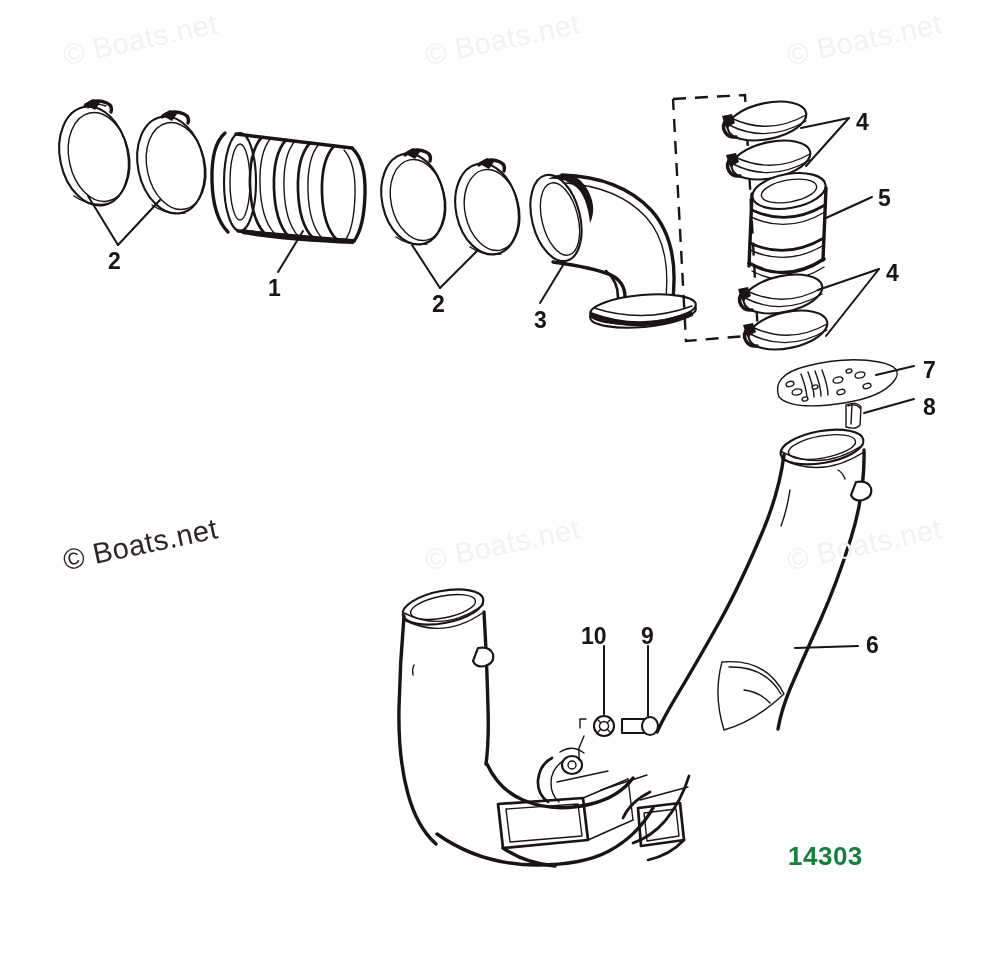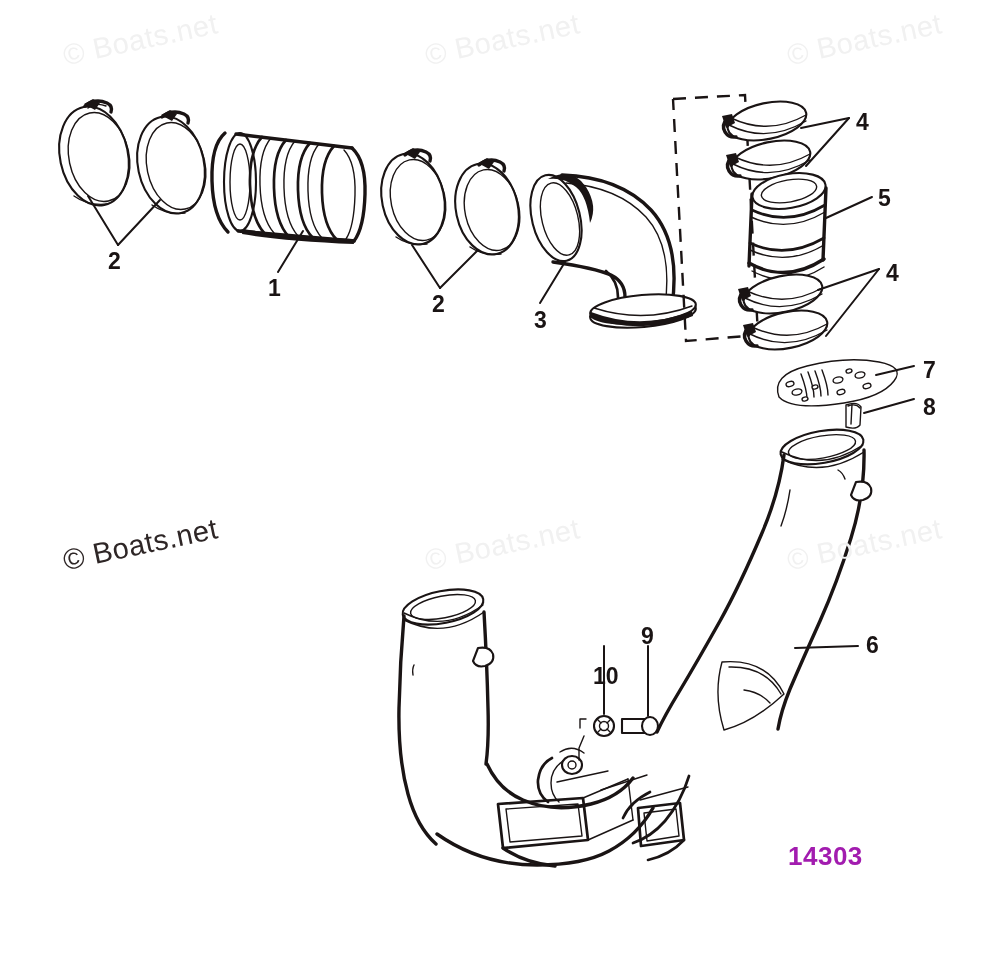--- a/index.html
+++ b/index.html
@@ -52,21 +52,21 @@
     color: #1a1414;
     line-height: 1;
     user-select: none;
   }
   .drawing-code {
     position: absolute;
     font-family: "Liberation Sans", sans-serif;
     font-weight: bold;
     font-size: 26px;
     letter-spacing: 0.5px;
-    color: #a21caf;
+    color: #15803d;
     line-height: 1;
   }
 </style>
 </head>
 <body>
 
 <div id="diagram-root">
 
   <svg id="diagram-svg" viewBox="0 0 1003 971" xmlns="http://www.w3.org/2000/svg">
     <defs>
@@ -327,18 +327,18 @@
   <div class="callout-num" style="left:108px; top:250px;">2</div>
   <div class="callout-num" style="left:268px; top:277px;">1</div>
   <div class="callout-num" style="left:432px; top:293px;">2</div>
   <div class="callout-num" style="left:534px; top:309px;">3</div>
   <div class="callout-num" style="left:856px; top:111px;">4</div>
   <div class="callout-num" style="left:878px; top:187px;">5</div>
   <div class="callout-num" style="left:886px; top:262px;">4</div>
   <div class="callout-num" style="left:923px; top:359px;">7</div>
   <div class="callout-num" style="left:923px; top:396px;">8</div>
   <div class="callout-num" style="left:866px; top:634px;">6</div>
-  <div class="callout-num" style="left:593px; top:625px;margin-top:40px;">10</div>
+  <div class="callout-num" style="left:581px; top:625px;">10</div>
   <div class="callout-num" style="left:641px; top:625px;">9</div>
 
   <div class="drawing-code" style="left:788px; top:843px;">14303</div>
 
 </div>
 
 </body></html>

